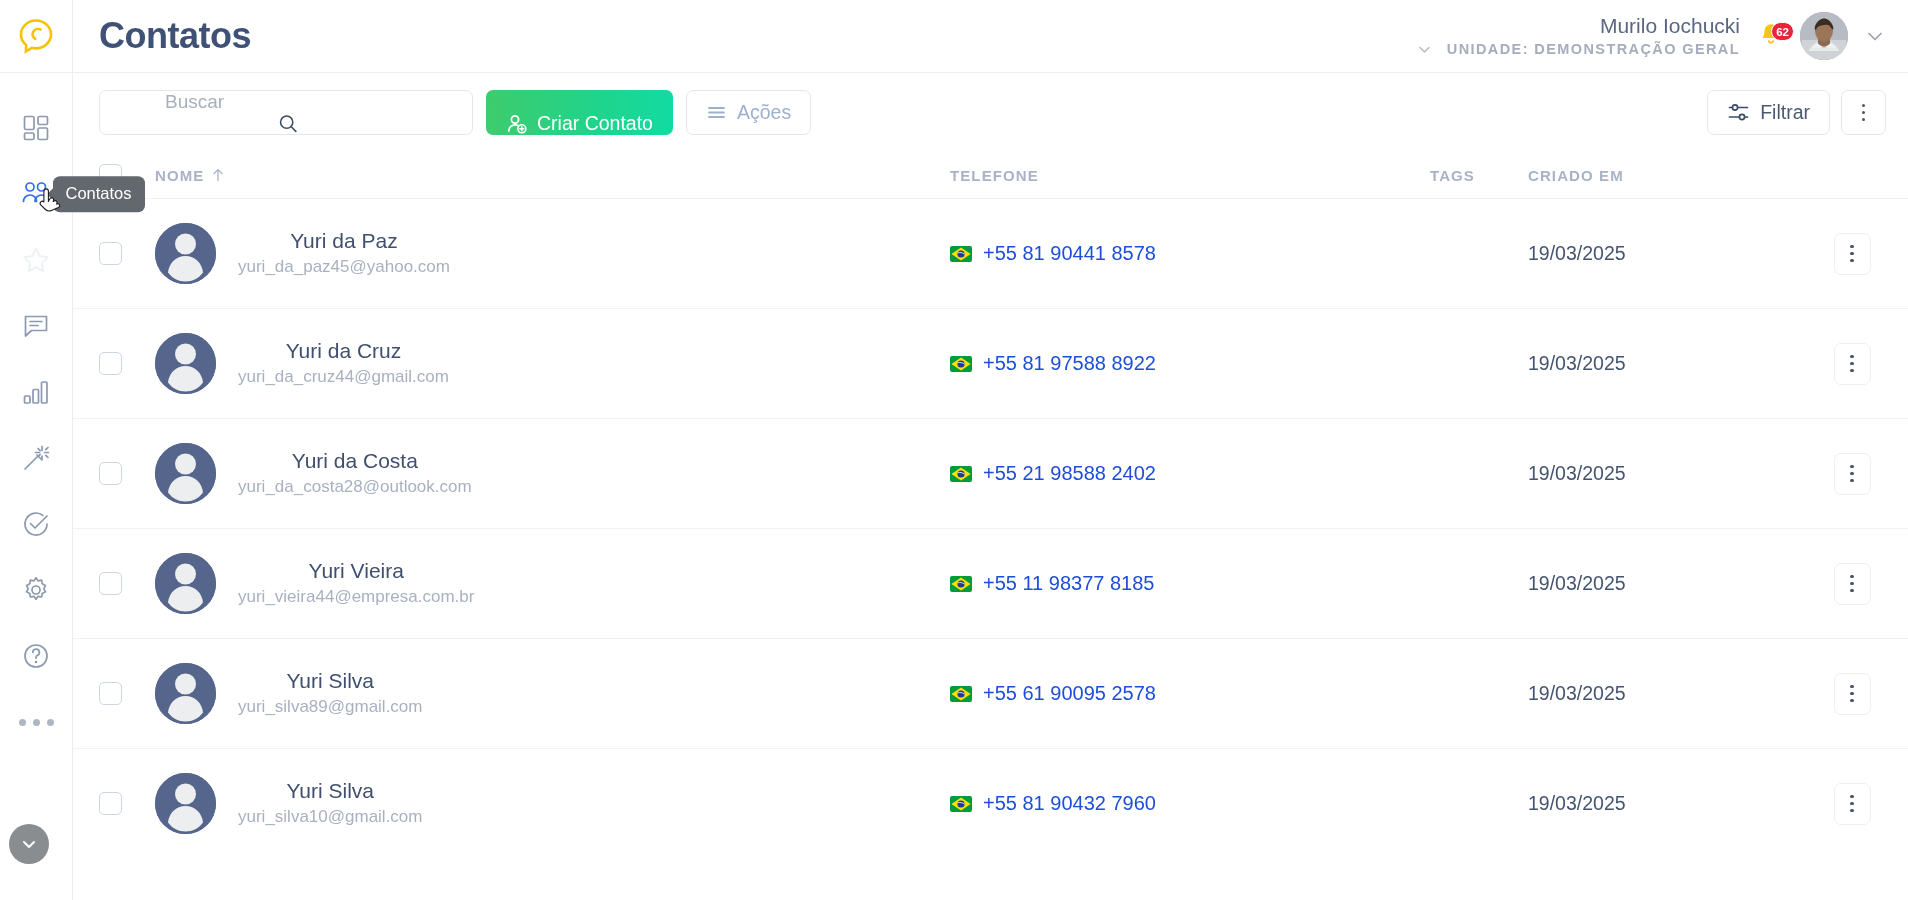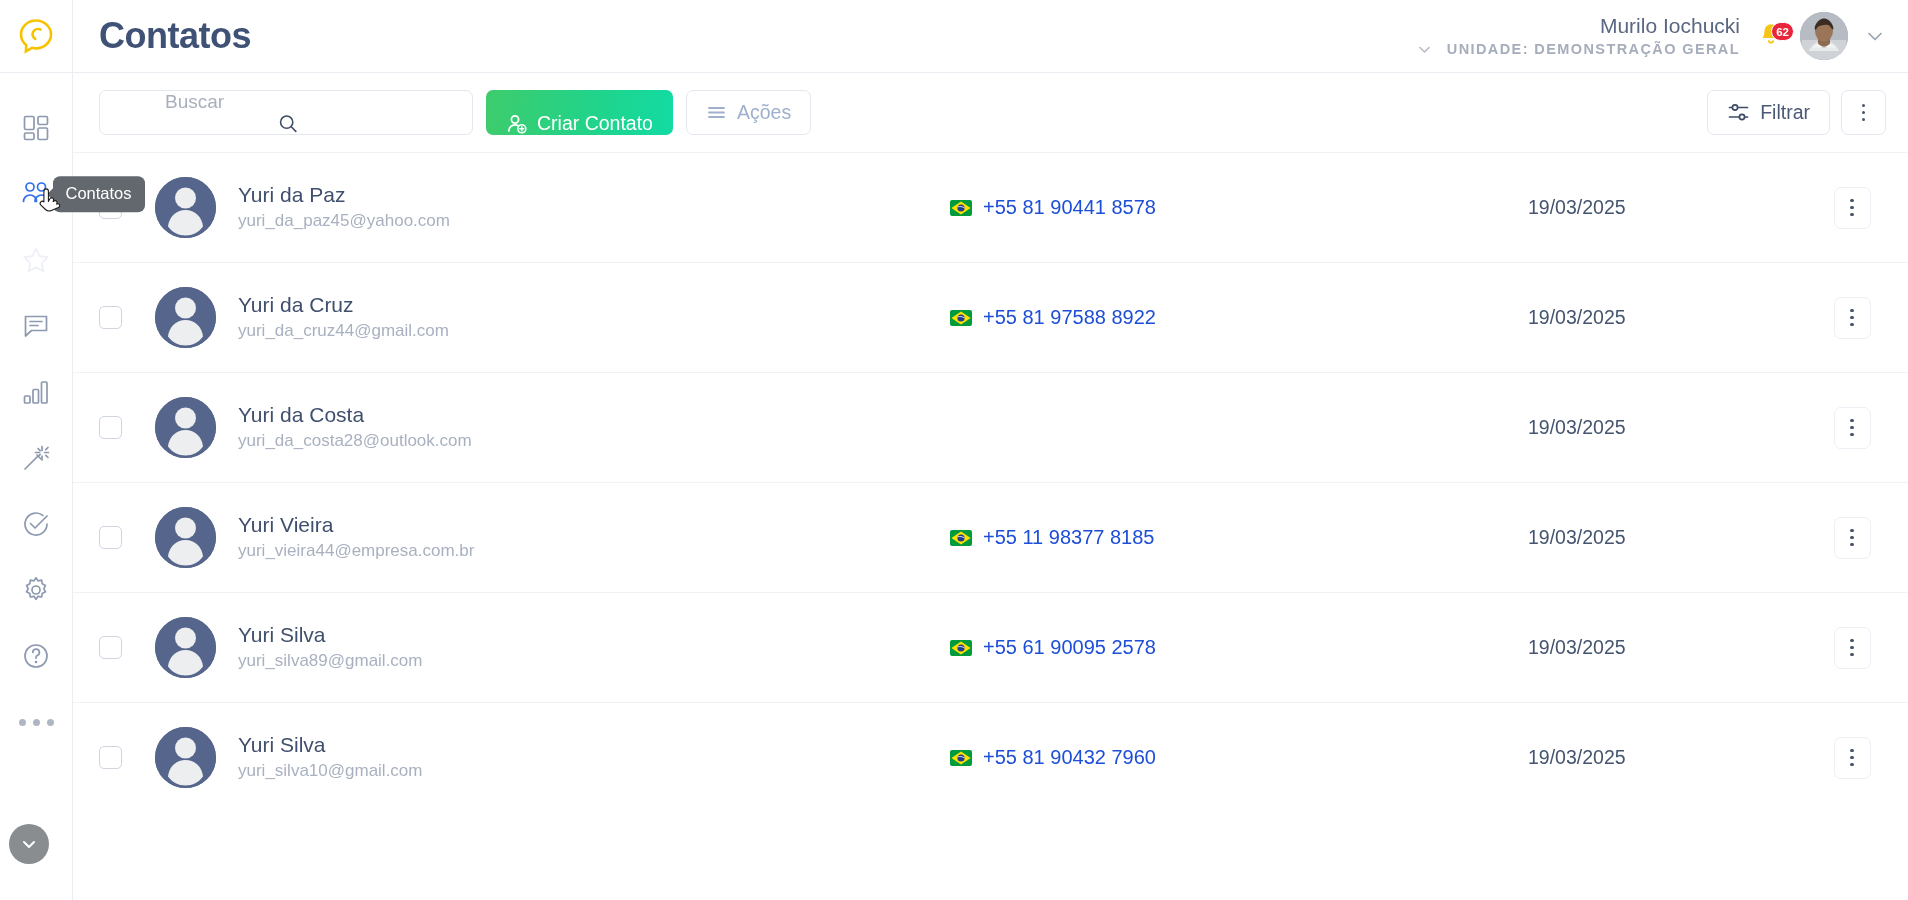--- a/index.html
+++ b/index.html
@@ -186,21 +186,21 @@
     border-top:1px solid #f0f2f6;
   }
   .row:first-child { border-top:1px solid #f0f2f6; }
   .name-cell { display:flex; align-items:center; gap:0; }
   .avatar {
     width:61px; height:61px; border-radius:50%;
     background:#55658b; overflow:hidden; position:relative;
     flex:0 0 61px; margin-right:22px;
   }
   .avatar svg { position:absolute; left:0; top:0; }
-  .name-txt { font-size:21px; color:#3f4f6d; line-height:1.25; }
+  .name-txt { font-size:21px; color:#3f4f6d; line-height:1.25;text-align:center; }
   .mail-txt { font-size:17px; color:#a9b1c0; line-height:1.35; margin-top:2px; }
   .phone-cell { display:flex; align-items:center; gap:11px; font-size:20px; color:#1d4ed8; }
   .flag {
     width:22px; height:16px; flex:0 0 22px;
     border-radius:2px; overflow:hidden; display:block;
   }
   .date-txt { font-size:19.5px; color:#45546f; }
   .row-kebab {
     width:37px; height:42px;
     border:1px solid #eceff4; border-radius:7px; background:#fff;
@@ -405,20 +405,41 @@
             <i></i>
               <i></i>
               <i></i>
           </span>
         </button>
       </div>
     </div>
 
     <div id="table-area">
 
+      <div class="t-head">
+        <div class="col-check">
+          <div class="chk"></div>
+        </div>
+        <div class="col-name th">
+          <span>NOME</span>
+          <svg width="14" height="14" viewBox="0 0 14 14">
+            <path d="M7 12.5V2M3 5.5L7 1.6l4 3.9" fill="none" stroke="#aab2c6" stroke-width="1.3" stroke-linecap="round" stroke-linejoin="round"></path>
+          </svg>
+        </div>
+        <div class="col-phone th">
+          <span>TELEFONE</span>
+        </div>
+        <div class="col-tags th">
+          <span>TAGS</span>
+        </div>
+        <div class="col-date th">
+          <span>CRIADO EM</span>
+        </div>
+        <div class="col-menu"></div>
+      </div>
 
       <div id="rows-container">
   <div class="row">
     <div class="col-check">
       <div class="chk"></div>
     </div>
     <div class="col-name name-cell">
       <div class="avatar">
         <svg width="61" height="61" viewBox="0 0 61 61">
           <rect width="61" height="61" fill="#55658b"></rect>
@@ -510,20 +531,29 @@
           <rect width="61" height="61" fill="#55658b"></rect>
           <circle cx="30.5" cy="21" r="10.5" fill="#eceef0"></circle>
           <path d="M30.5 33c-9.5 0-16.5 7-17.5 16.5 4.4 6 10.4 9 17.5 9s13.1-3 17.5-9C47 40 40 33 30.5 33z" fill="#eceef0"></path>
         </svg>
       </div>
       <div>
         <div class="name-txt">Yuri da Costa</div>
         <div class="mail-txt">yuri_da_costa28@outlook.com</div>
       </div>
     </div>
+    <div class="col-phone phone-cell">
+      <svg class="flag" viewBox="0 0 22 16">
+        <rect width="22" height="16" fill="#029b3b"></rect>
+        <path d="M11 1.6L20.6 8 11 14.4 1.4 8z" fill="#fedf00"></path>
+        <circle cx="11" cy="8" r="3.6" fill="#1e3d8f"></circle>
+        <path d="M7.6 6.8c2.4-.6 5-.3 6.9 1.1" fill="none" stroke="#ffffff" stroke-width="0.8"></path>
+      </svg>
+      <span>+55 21 98588 2402</span>
+    </div>
     <div class="col-tags">
       <span></span>
     </div>
     <div class="col-date">
       <span class="date-txt">19/03/2025</span>
     </div>
     <div class="col-menu">
       <div class="row-kebab">
         <span class="dots-v">
           <i></i>

